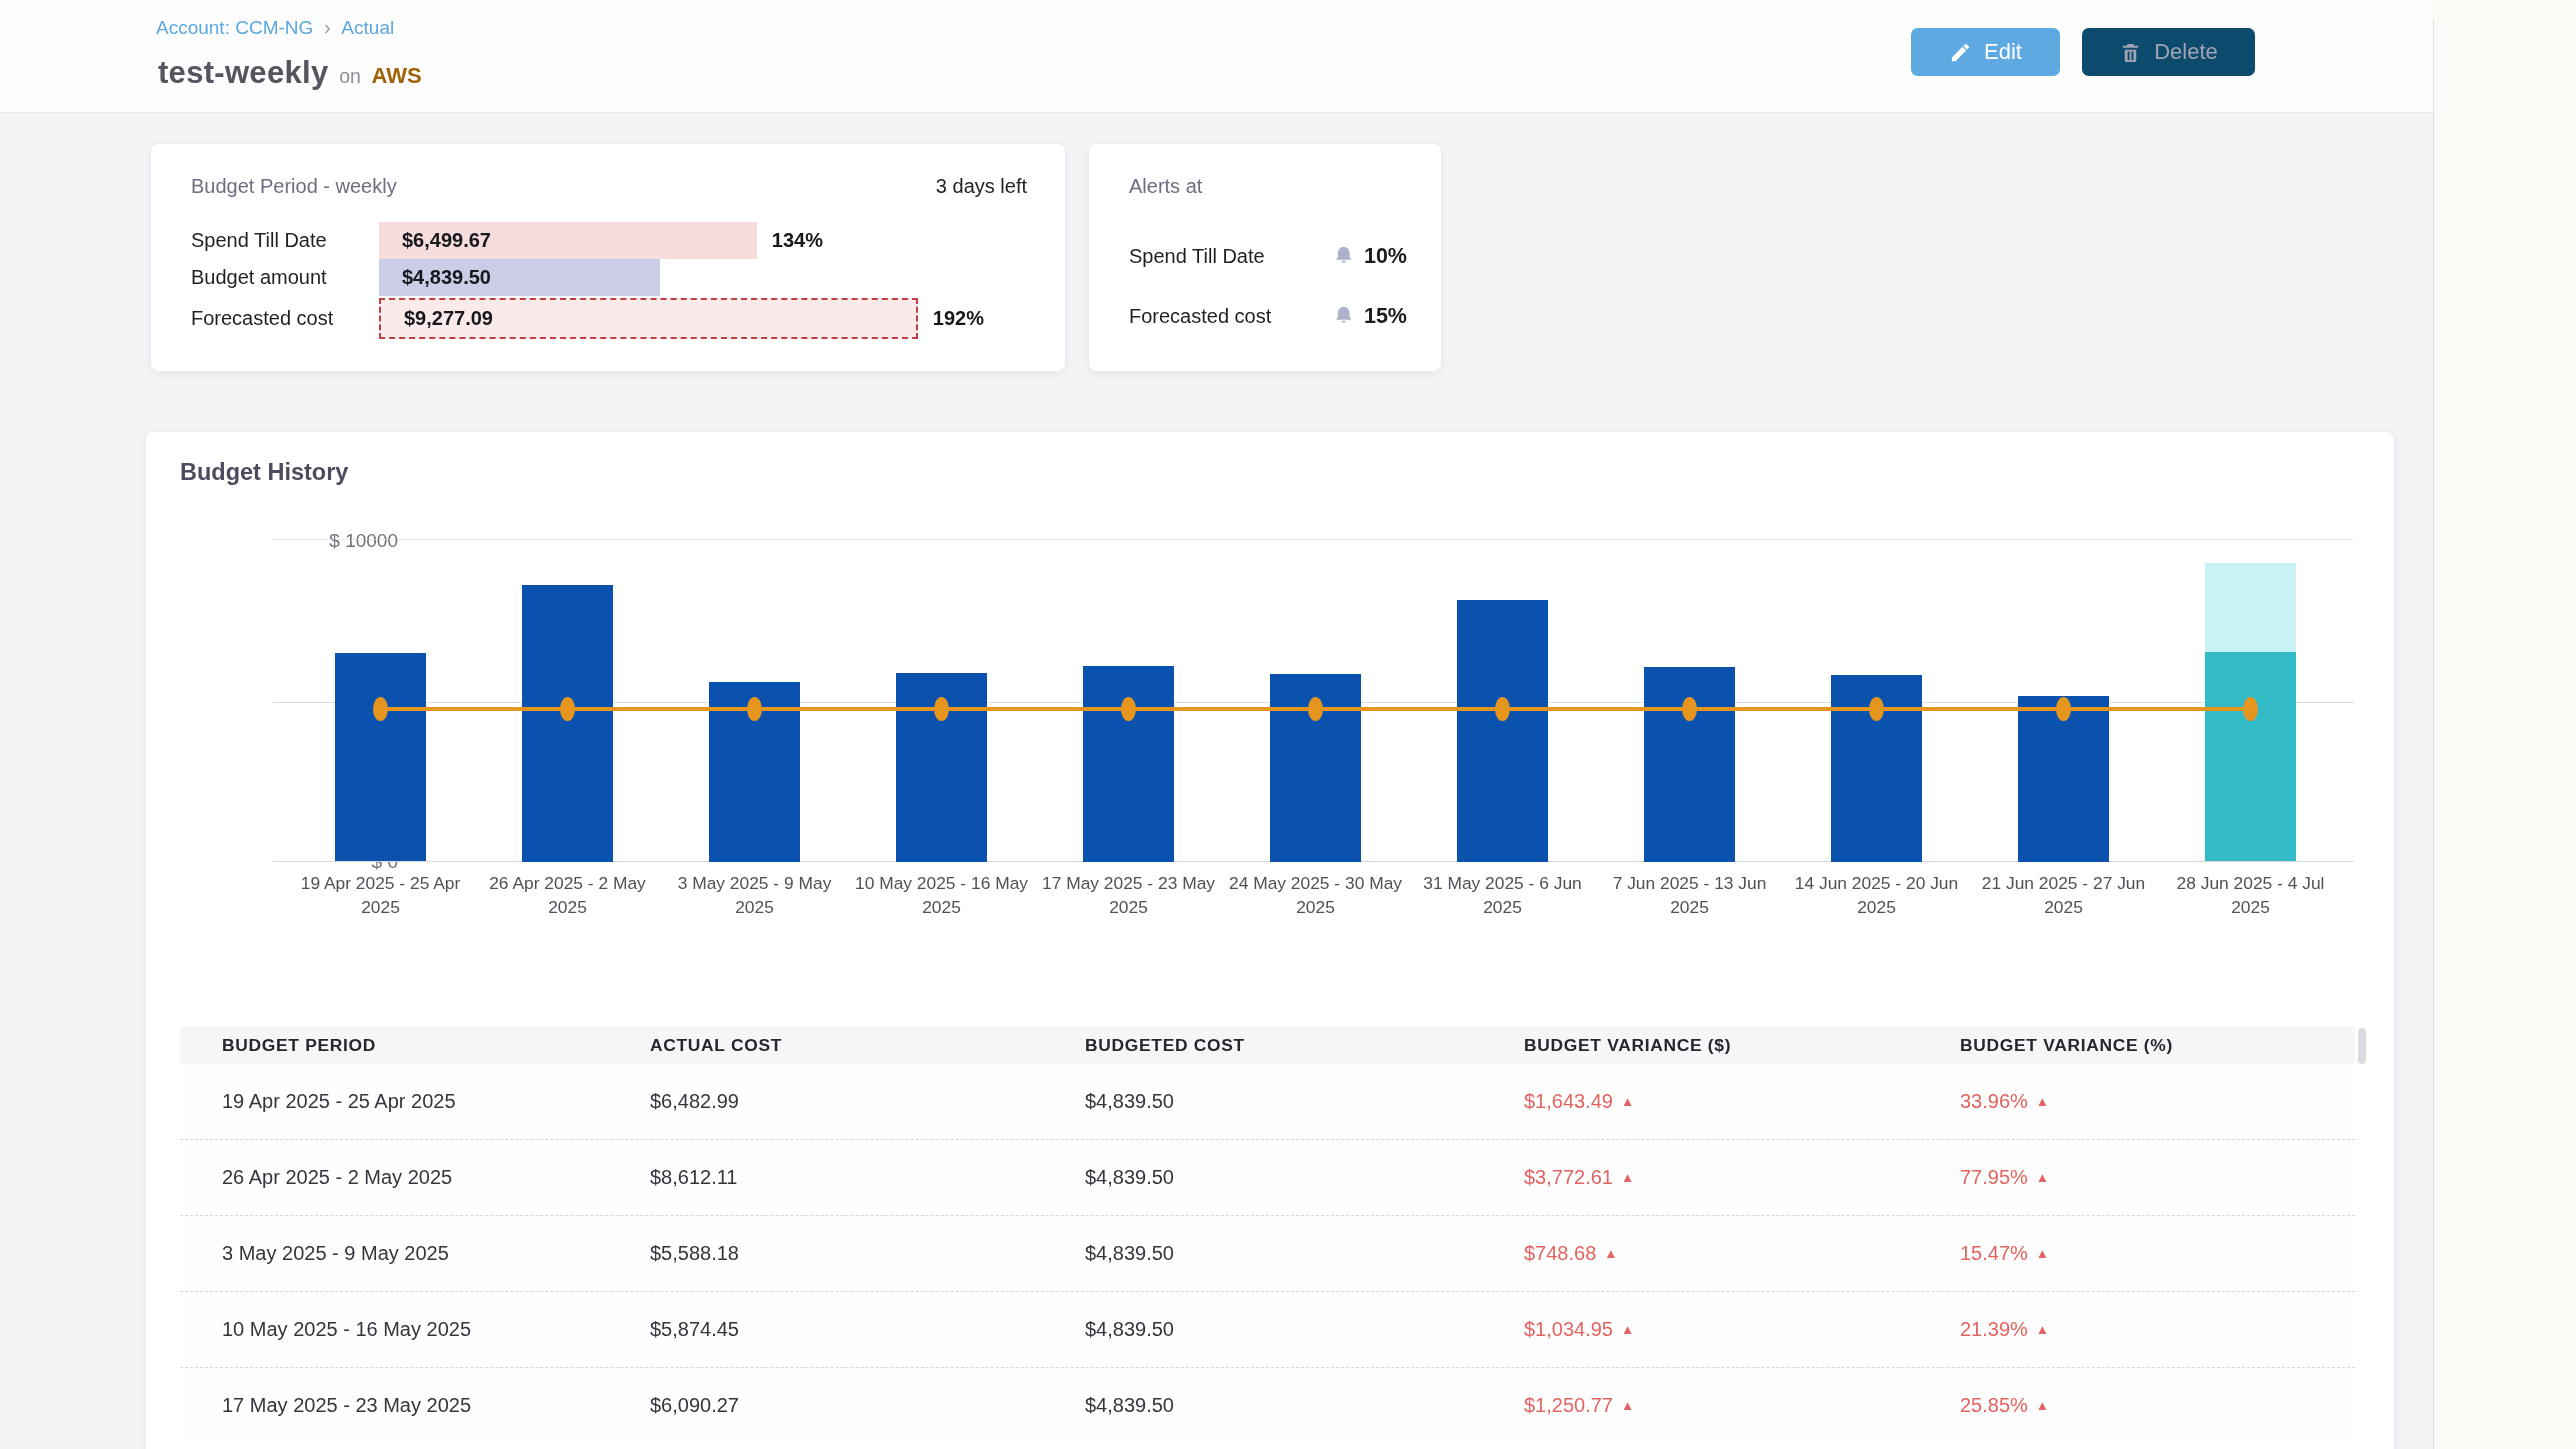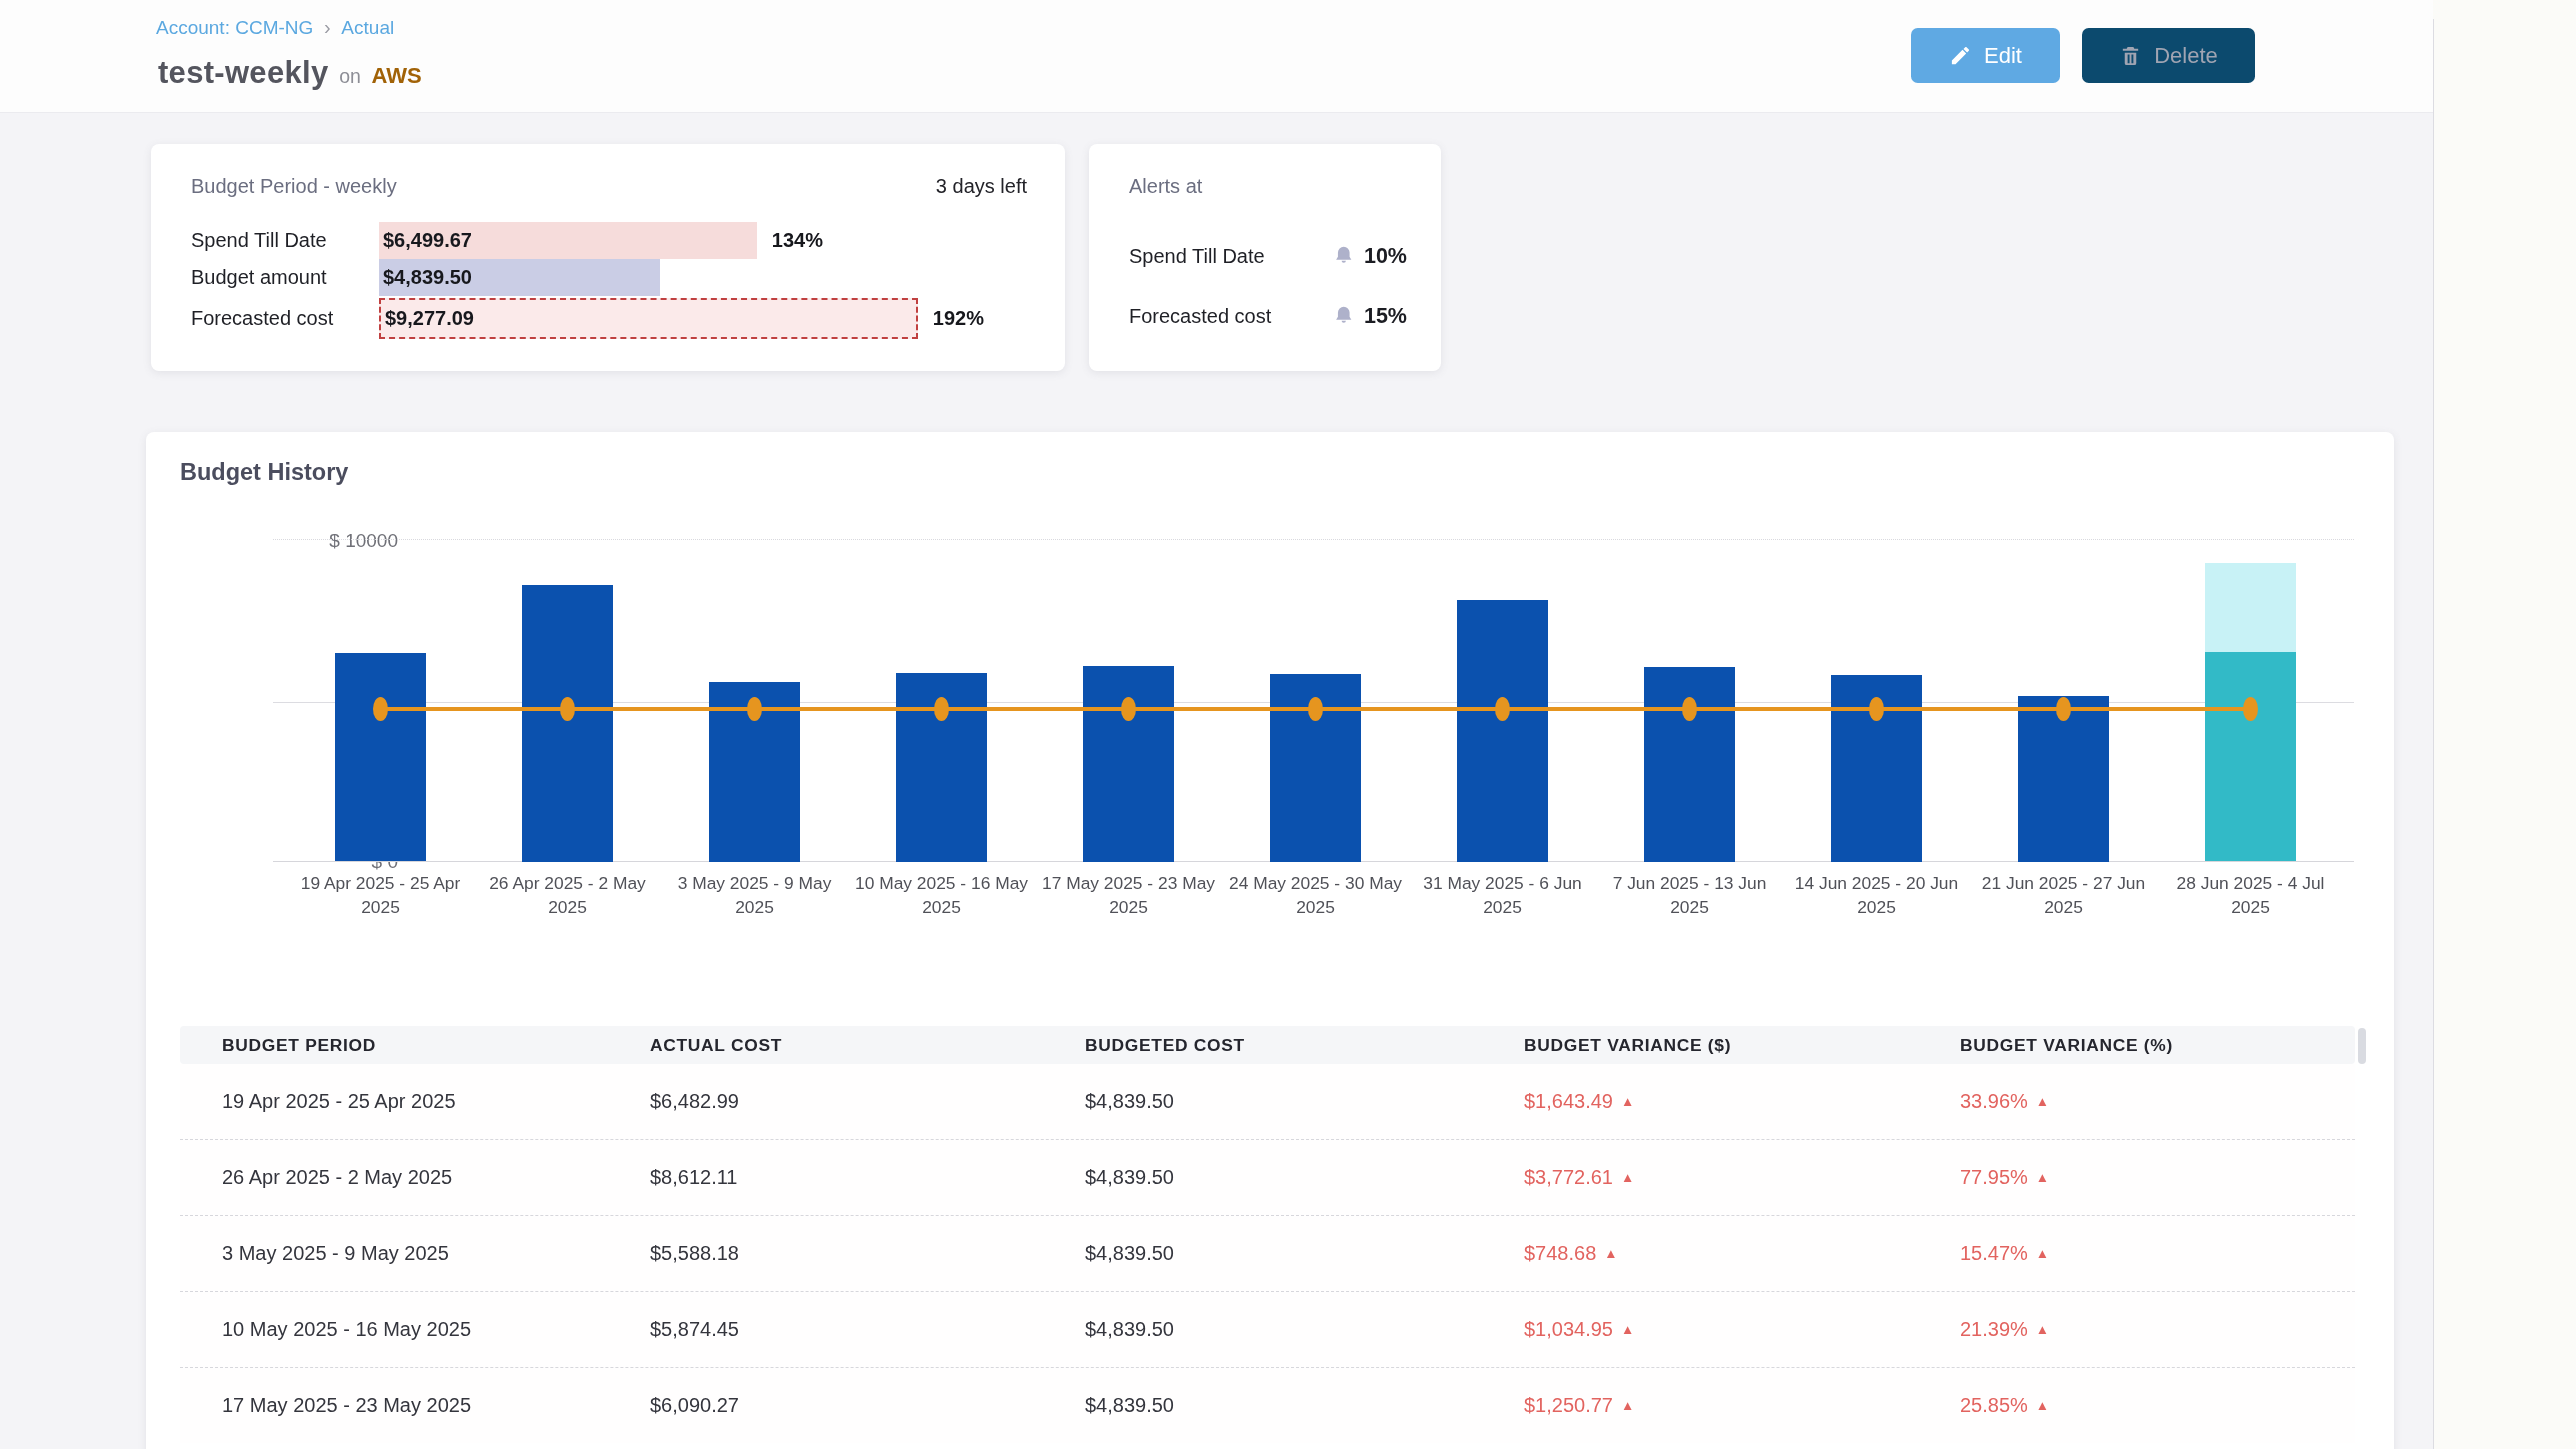--- a/index.html
+++ b/index.html
@@ -9,36 +9,36 @@
   .topbar{position:absolute;left:0;top:0;width:2433px;height:112px;background:#fdfdfd;
           border-bottom:1.3px solid #ebebef;}
   .breadcrumb{position:absolute;left:156px;top:16px;font-size:19px;color:#5ba8e0;display:flex;gap:10.7px;align-items:center;}
   .breadcrumb .crumb{color:#5ba8e0;cursor:pointer;text-decoration:none;}
   .breadcrumb .sep{color:#9b9ca4;font-size:20px;}
   .title-row{position:absolute;left:158px;top:55px;display:flex;align-items:baseline;gap:10.7px;}
   .title-main{font-size:31px;font-weight:700;color:#54555e;letter-spacing:0.3px;}
   .title-on{font-size:19.5px;color:#8d8e96;}
   .title-platform{font-size:22px;font-weight:700;color:#a16207;}
   .actions{position:absolute;top:28px;right:178px;display:flex;gap:22px;}
-  .btn{display:flex;align-items:center;justify-content:center;gap:12px;height:55px;border:none;
+  .btn{display:flex;align-items:center;justify-content:center;gap:12px;height:48px;border:none;
        border-radius:6.7px;font-family:inherit;font-size:22px;cursor:pointer;}
   .btn-edit{width:149px;background:#5fa9e3;color:#ffffff;font-weight:500;}
   .btn-delete{width:173px;background:#0c4a6e;color:#a0a4b2;font-weight:500;}
   .right-divider{position:absolute;left:2433px;top:19px;bottom:0;width:1.3px;background:#dcdce2;}
   
   .content{position:absolute;left:0;top:113px;width:2433px;bottom:0;background:#f4f4f7;}
   .card{position:absolute;background:#ffffff;border-radius:8px;box-shadow:0 2px 8px rgba(96,97,112,0.12);}
   .card-bp{left:151px;top:31px;width:914px;height:227px;}
   .card-alerts{left:1089px;top:31px;width:352px;height:227px;}
   .card-title{position:absolute;left:40px;top:31px;font-size:20px;color:#6b6e80;font-weight:500;}
   .days-left{position:absolute;right:38px;top:31px;font-size:20px;color:#232329;font-weight:500;}
   .bp-row{position:absolute;left:40px;right:27px;display:flex;align-items:center;}
   .bp-label{width:188px;font-size:20px;color:#1f2026;font-weight:500;}
   .bp-bar{height:37px;display:flex;align-items:center;box-sizing:border-box;}
-  .bp-bar .bp-val{font-size:20px;font-weight:600;color:#17181d;padding-left:4px;white-space:nowrap;}
+  .bp-bar .bp-val{font-size:20px;font-weight:600;color:#17181d;padding-left:23px;white-space:nowrap;}
   .bp-bar.over{background:#f6dcdb;}
   .bp-bar.budget{background:#cacde5;}
   .bp-bar.forecast{background:#fbeaea;border:2px dashed #c04040;height:41px;}
   .bp-pct{font-size:20px;color:#17181d;font-weight:700;margin-left:14.8px;}
   .alert-row{position:absolute;left:40px;right:34px;height:38px;display:flex;align-items:center;}
   .alert-label{flex:1;font-size:20px;font-weight:500;color:#1f2026;}
   .alert-pct{font-size:21.5px;font-weight:700;color:#1c1d23;margin-left:9.4px;}
   
   .card-history{left:146px;top:319px;width:2248px;height:1047px;}
   .hist-title{position:absolute;left:34px;top:27px;font-size:23.5px;font-weight:600;color:#4b4d5e;}

